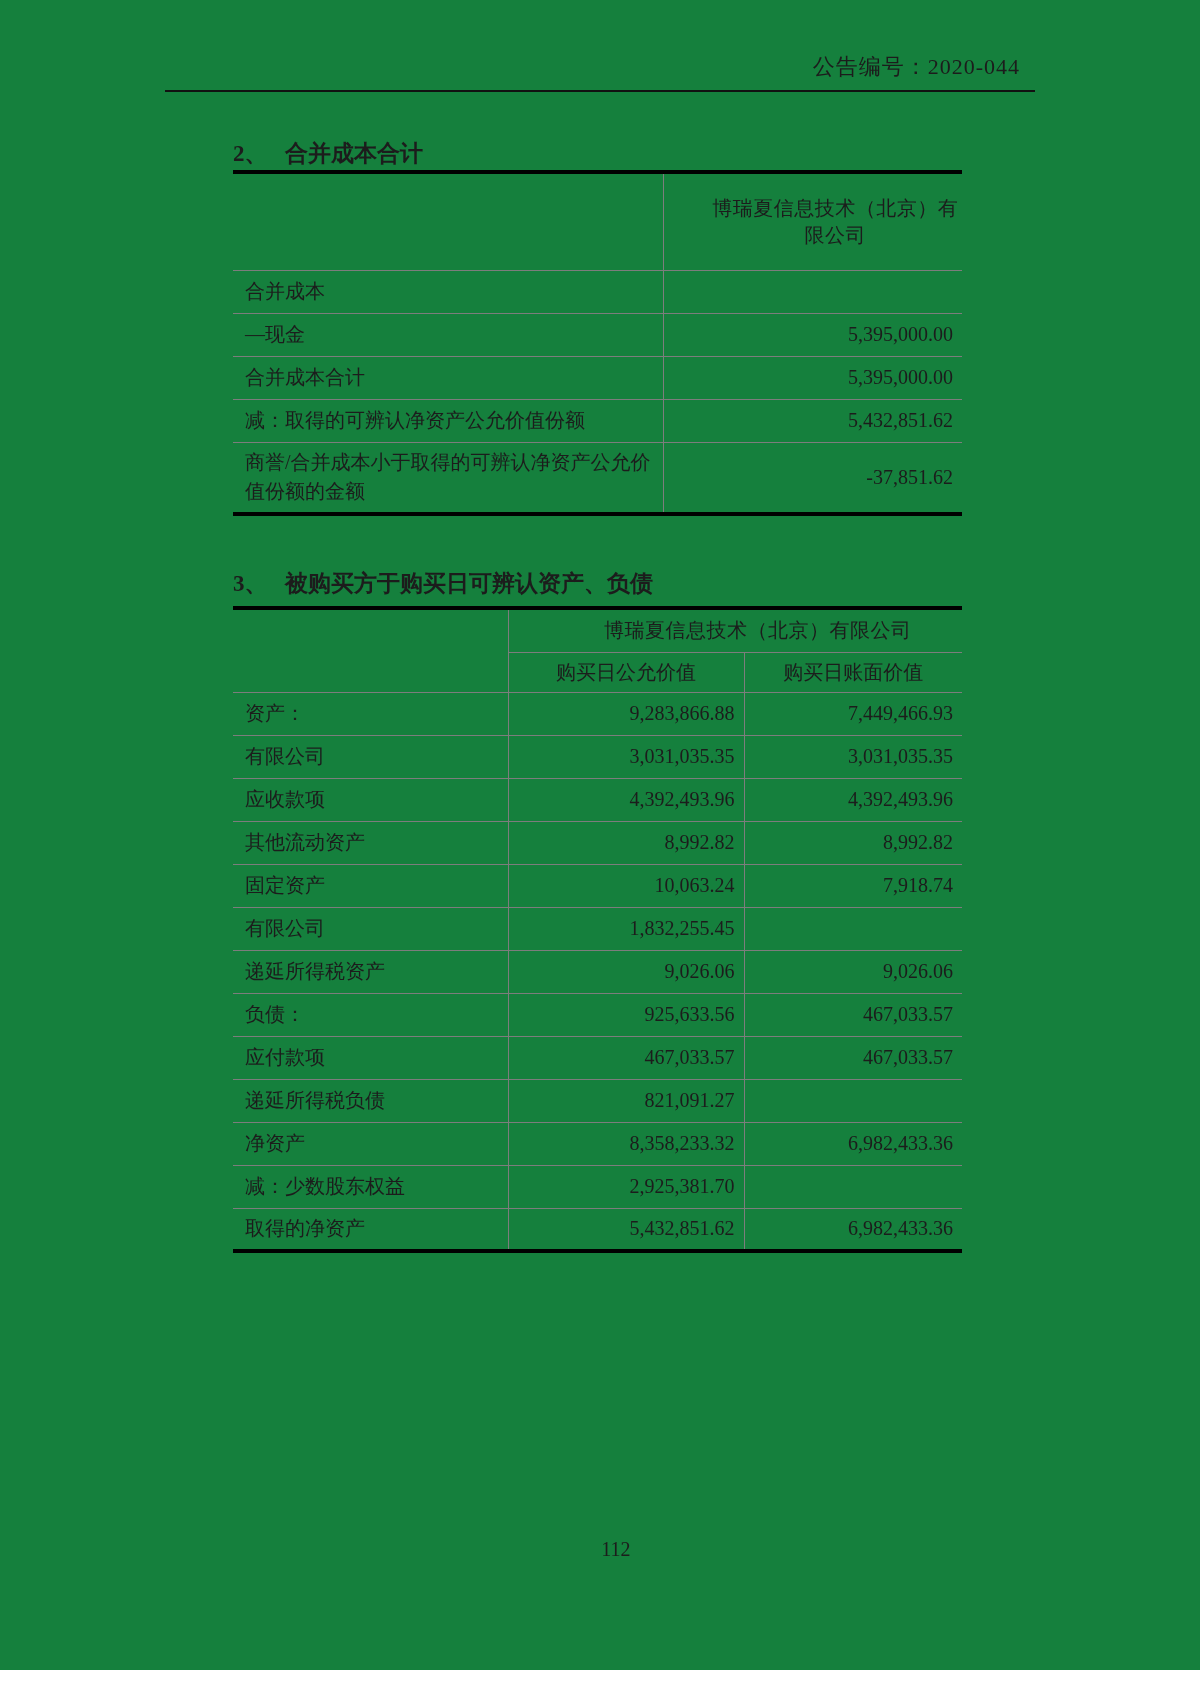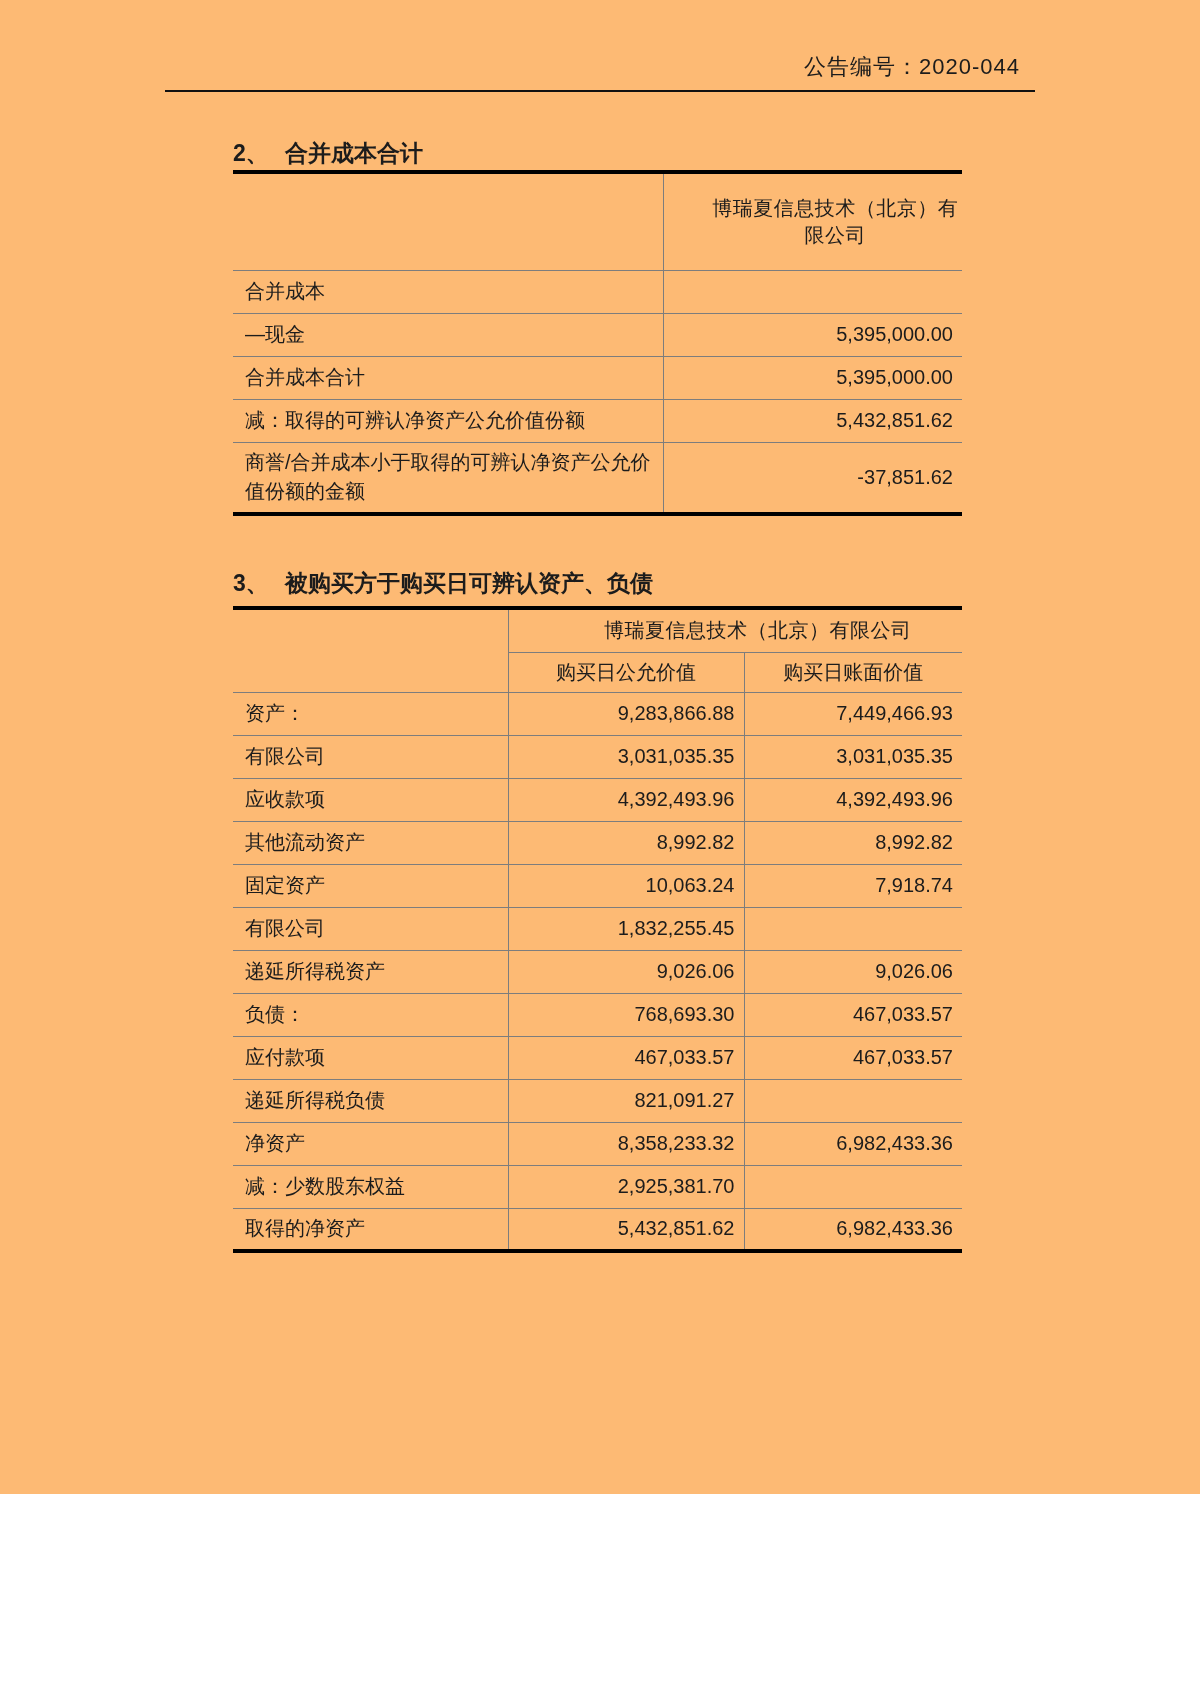--- a/index.html
+++ b/index.html
@@ -1,20 +1,20 @@
 <!DOCTYPE html>
 <html><head>
 <meta charset="utf-8">
 <style>
   html,body{margin:0;padding:0;background:#ffffff;}
   .page{
     position:relative;
-    width:1200px;height:1494px;
-    background:#fdba74;
-    font-family:Liberation Sans, sans-serif;
+    width:1200px;height:1670px;
+    background:#15803d;
+    font-family:Liberation Serif, serif;
     color:#1c1c1c;
     overflow:hidden;
   }
   .doc-number{
     position:absolute;top:52px;left:165px;width:855px;
     text-align:right;font-size:22px;letter-spacing:1px;
   }
   .header-rule{
     position:absolute;top:90px;left:165px;width:870px;height:2px;background:#111;
   }
@@ -149,21 +149,21 @@
       <td class="num-cell vline">1,832,255.45</td>
       <td class="num-cell vline"></td>
     </tr>
     <tr class="r body-row">
       <td class="label">递延所得税资产</td>
       <td class="num-cell vline">9,026.06</td>
       <td class="num-cell vline">9,026.06</td>
     </tr>
     <tr class="r body-row">
       <td class="label">负债：</td>
-      <td class="num-cell vline">768,693.30</td>
+      <td class="num-cell vline">925,633.56</td>
       <td class="num-cell vline">467,033.57</td>
     </tr>
     <tr class="r body-row">
       <td class="label">应付款项</td>
       <td class="num-cell vline">467,033.57</td>
       <td class="num-cell vline">467,033.57</td>
     </tr>
     <tr class="r body-row">
       <td class="label">递延所得税负债</td>
       <td class="num-cell vline">821,091.27</td>

